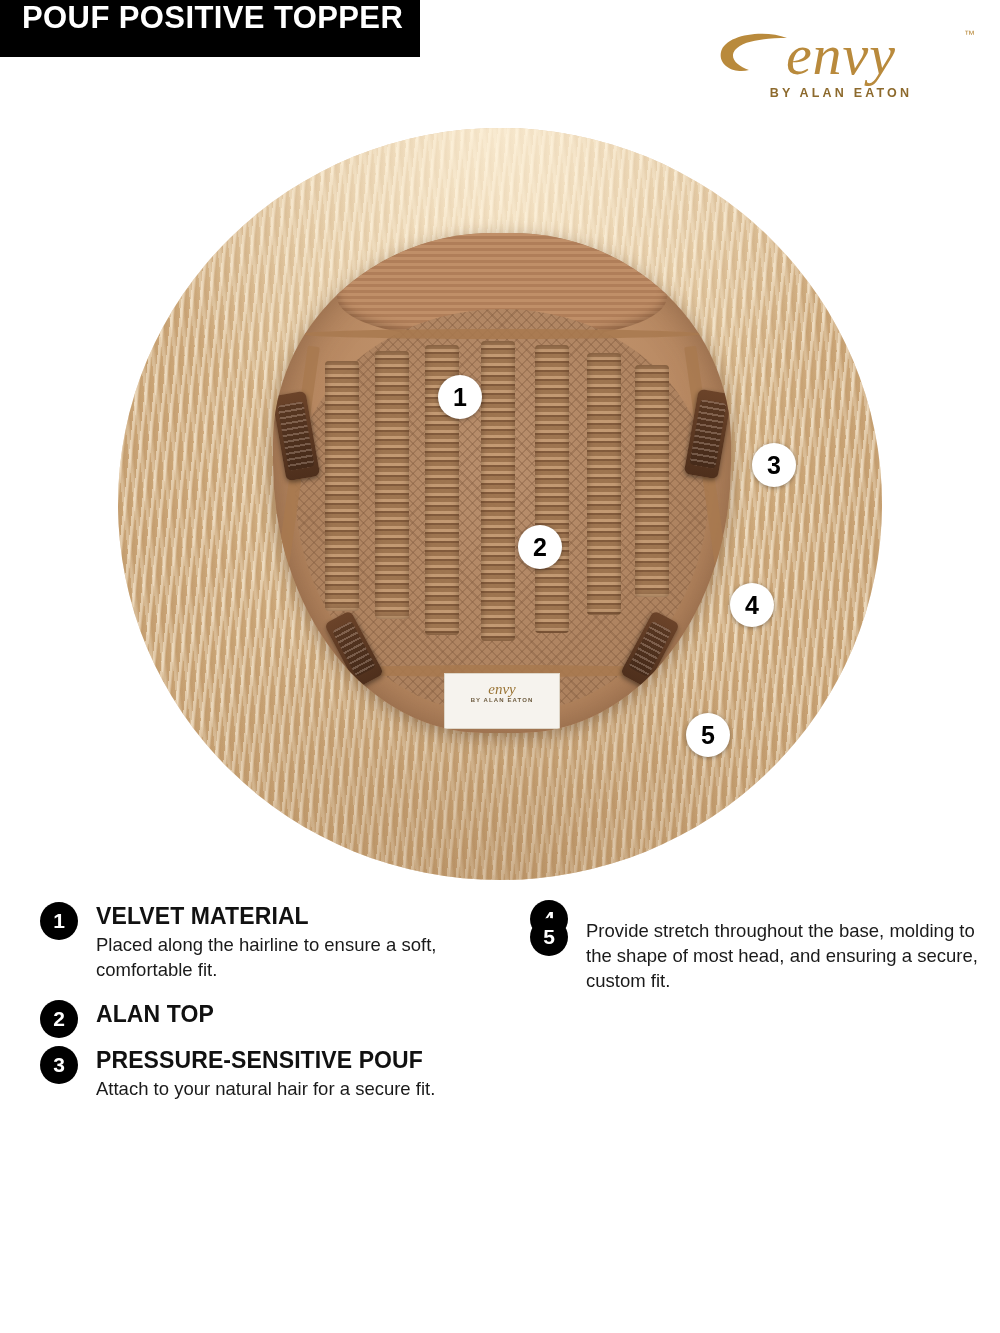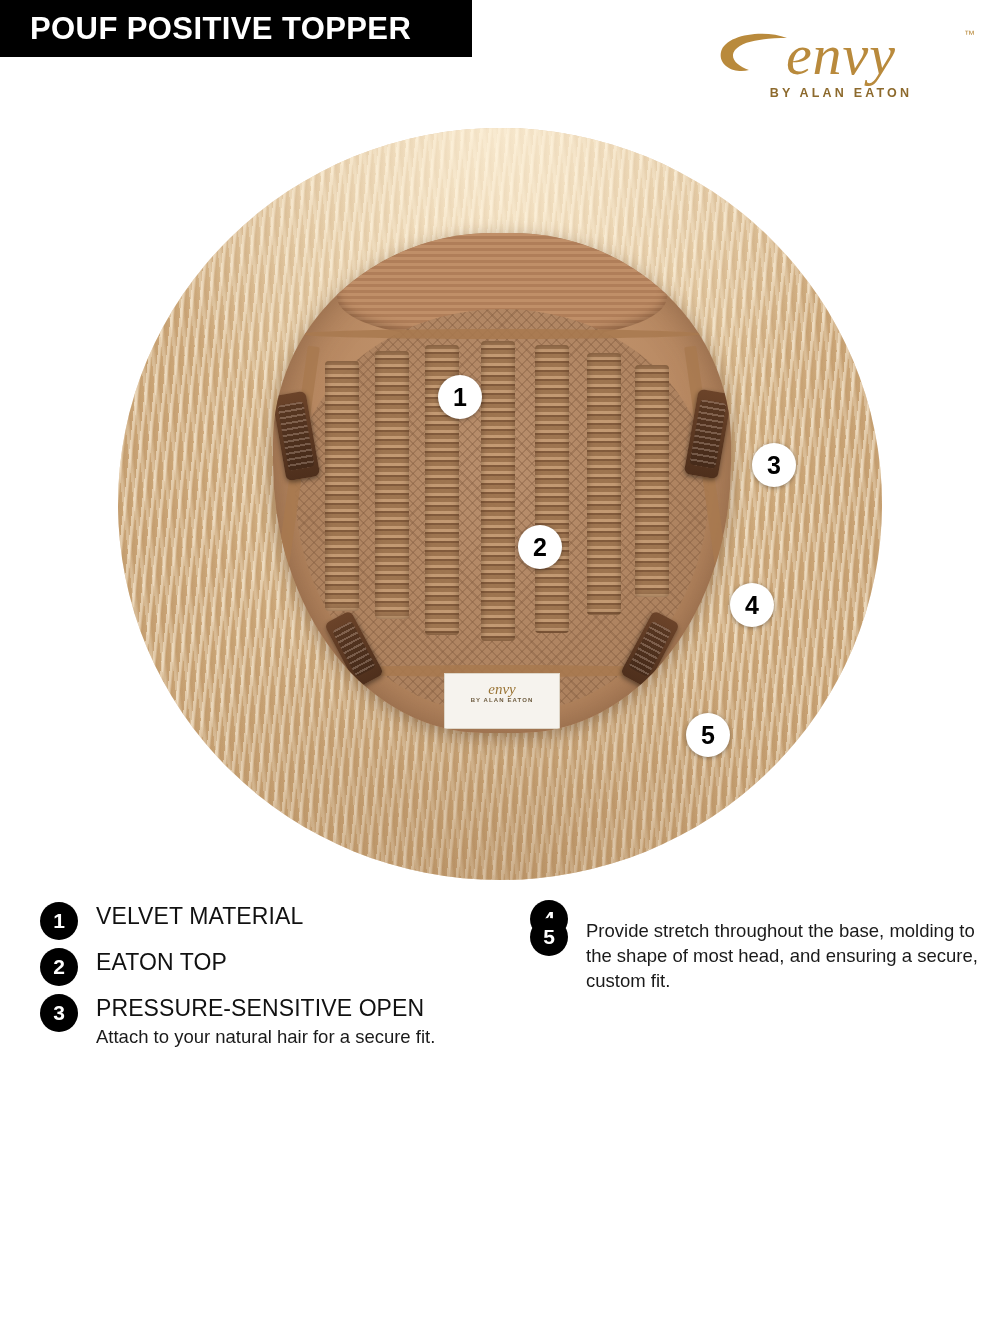--- a/index.html
+++ b/index.html
@@ -19,26 +19,25 @@
   
   #header {
     position: absolute;
     top: 0; left: 0;
     width: 1000px;
     height: 120px;
   }
   #title-bar {
     position: absolute;
     top: 0; left: 0;
-    width: 472px;
+    width: 420px;
     height: 57px;
     background: #000000;
     display: flex;
-    align-items: center;
-    padding-left: 30px;
+    padding-left: 22px;
     box-sizing: border-box;
   }
   #title-text {
     color: #ffffff;
     font-size: 31px;
     font-weight: bold;
     letter-spacing: 0.4px;
     font-family: "Liberation Sans", sans-serif;
   }
 
@@ -272,21 +271,21 @@
     background: #000000;
     color: #ffffff;
     font-size: 21px;
     font-weight: bold;
     display: flex;
     align-items: center;
     justify-content: center;
   }
   .legend-title {
     font-size: 23px;
-    font-weight: normal;
+    font-weight: bold;
     letter-spacing: 0.1px;
     line-height: 28px;
     margin: 2px 0 2px 0;
     color: #111111;
   }
   .legend-desc {
     font-size: 18.5px;
     line-height: 25px;
     color: #1a1a1a;
   }
@@ -353,30 +352,31 @@
   <div class="marker" style="left:730px; top:465px;">4</div>
   <div class="marker" style="left:686px; top:595px;">5</div>
 </div>
 
 <div id="legend">
 
   <div class="legend-col" id="legend-col-left">
     <div class="legend-item">
       <div class="legend-num">1</div>
       <div class="legend-title">VELVET MATERIAL</div>
+      <div class="legend-desc">Placed along the hairline to ensure a soft, comfortable fit.</div>
     </div>
 
     <div class="legend-item">
       <div class="legend-num">2</div>
-      <div class="legend-title">EATON TOP</div>
+      <div class="legend-title">ALAN TOP</div>
     </div>
 
     <div class="legend-item">
       <div class="legend-num">3</div>
-      <div class="legend-title">PRESSURE-SENSITIVE OPEN</div>
+      <div class="legend-title">PRESSURE-SENSITIVE POUF</div>
       <div class="legend-desc">Attach to your natural hair for a secure fit.</div>
     </div>
   </div>
 
   <div class="legend-col" id="legend-col-right">
     <div class="legend-item">
       <div class="legend-num">4</div>
     </div>
 
     <div class="legend-item">

